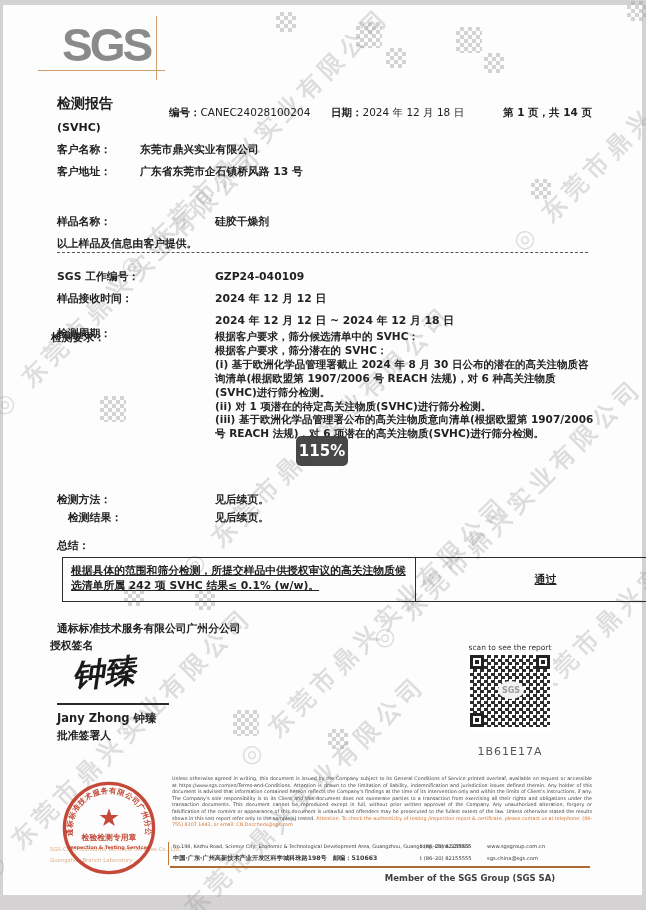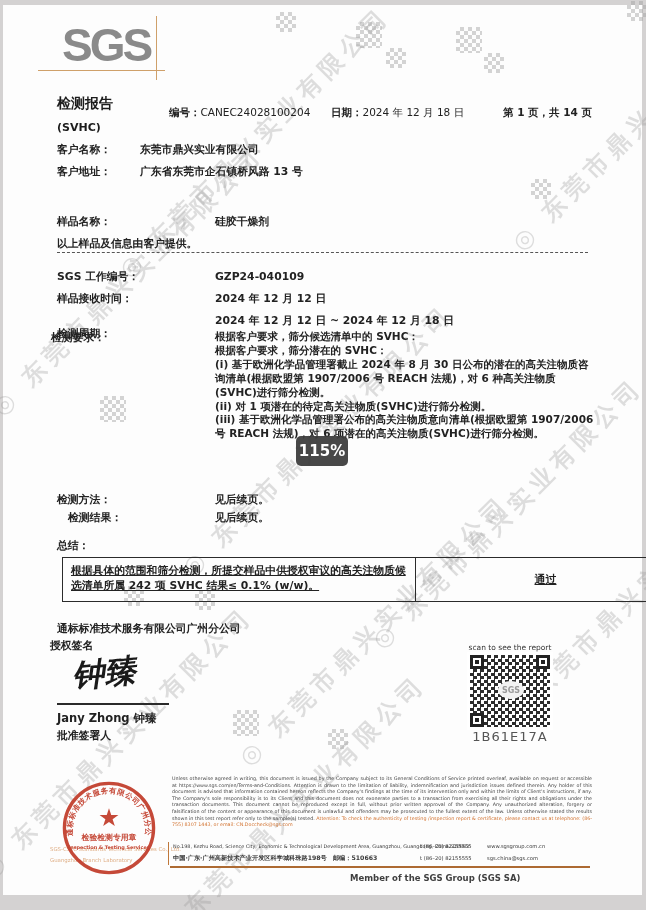--- a/index.html
+++ b/index.html
@@ -47,29 +47,29 @@
   
   .sig { font-size:32px; font-weight:600; font-style:italic; transform:rotate(-6deg); color:#1a1a1a; font-family:"DejaVu Serif","Liberation Serif",serif; }
   .sig-line { height:2px; background:#2a2a2a; }
 
   
   .qr { width:80px; height:72px; position:relative; background:repeating-conic-gradient(#2d2d2d 0% 25%, #ffffff 0% 50%) 0 0/7px 7px; outline:3px solid #fff; }
   .finder { position:absolute; width:14px; height:14px; border:3px solid #222; background:#fff; }
   .finder::after { content:""; position:absolute; left:2px; top:2px; width:4px; height:4px; background:#222; }
   .qr-badge { position:absolute; left:28px; top:26px; width:26px; height:18px; background:#f2f2f2; border-radius:50%; display:flex; align-items:center; justify-content:center; font-size:8px; font-weight:bold; color:#9a9a9a; }
   .qr-cap { font-size:7.5px; color:#333; text-align:center; width:116px; }
-  .qr-id { font-size:13px; color:#555; text-align:center; width:116px; letter-spacing:1px; }
+  .qr-id { font-size:11px; color:#555; text-align:center; width:116px; letter-spacing:1px;margin-top:16px; }
 
   
   .disc { width:420px; font-size:4.8px; line-height:1.38; color:#454545; text-align:justify; font-weight:400; }
   .disc .att { color:#d2722f; }
   .tiny { font-size:5.2px; color:#3a3a3a; white-space:nowrap; }
   .tan-txt { font-size:5.4px; color:#dfae85; line-height:1.5; white-space:nowrap; }
   .rule { height:2px; background:#ad6a32; }
-  .member { font-size:8.5px; font-weight:bold; color:#3f3f3f; text-align:left; width:240px; }
+  .member { font-size:8.5px; font-weight:bold; color:#3f3f3f; text-align:center; width:240px; }
 
   
   .zoom-badge {
     position:absolute; left:296px; top:436px; width:52px; height:30px;
     background:rgba(58,58,58,0.93); border-radius:5px; z-index:50;
     display:flex; align-items:center; justify-content:center;
     color:#fff; font-size:15px; font-weight:bold;
   }
   svg text { font-family:"DejaVu Sans","Liberation Sans",sans-serif; }
 </style>

